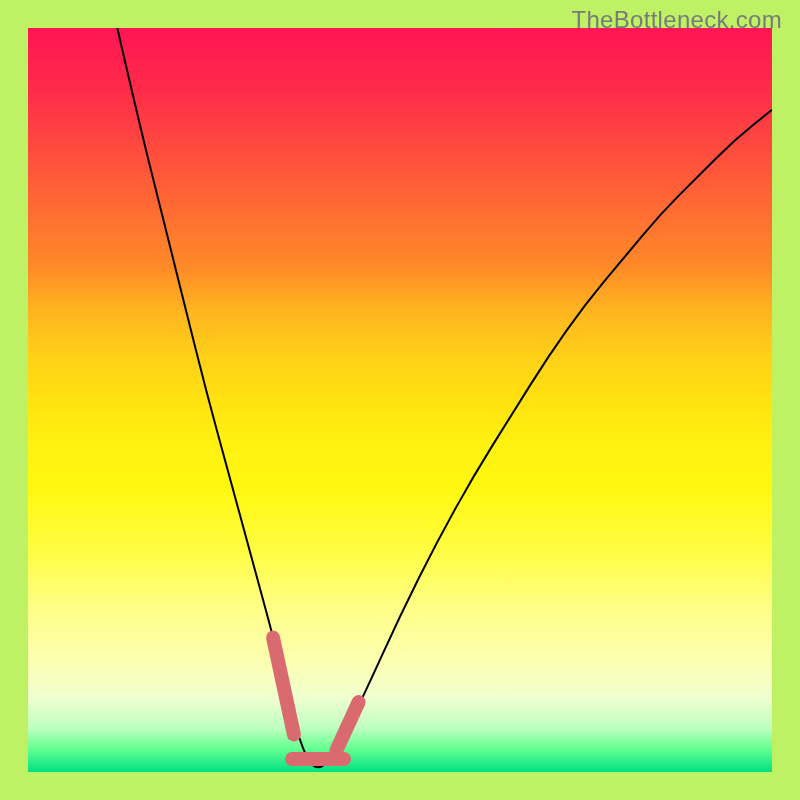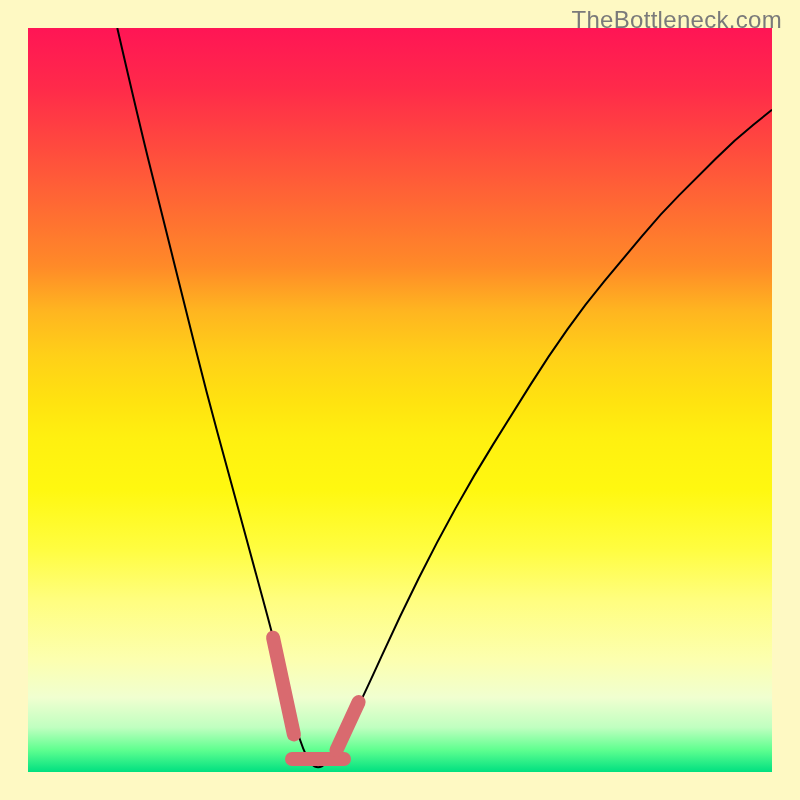--- a/index.html
+++ b/index.html
@@ -1,20 +1,20 @@
 <!DOCTYPE html>
 <html><head>
 <meta charset="utf-8">
 <style>
   * { margin: 0; padding: 0; box-sizing: border-box; }
   html, body { width: 800px; height: 800px; background: #000; overflow: hidden; }
   .outer {
     width: 800px;
     height: 800px;
-    background: #fef9c3;
+    background: #bef264;
     position: relative;
   }
   .plot-area {
     position: absolute;
     left: 28px;
     top: 28px;
     width: 744px;
     height: 744px;
     background: linear-gradient(to bottom,
       #ff1555 0%,

